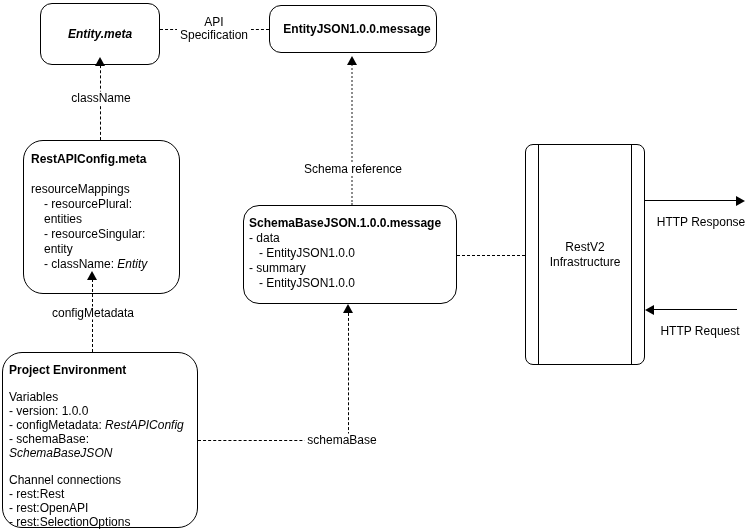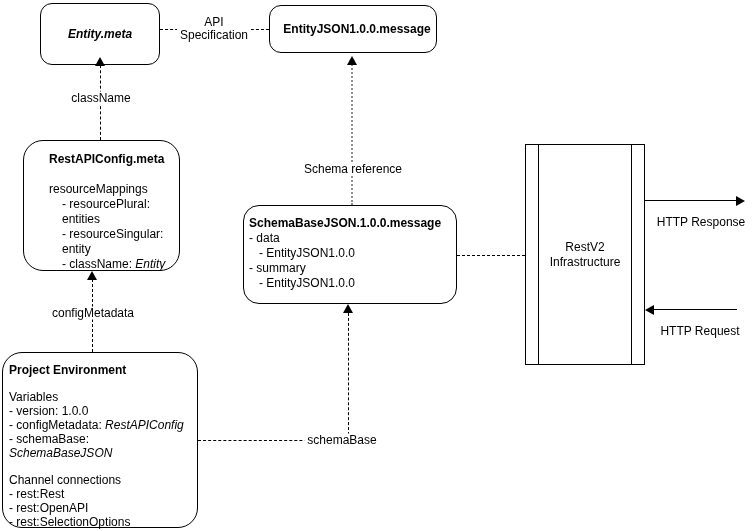--- a/index.html
+++ b/index.html
@@ -79,21 +79,21 @@
 <div id="canvas">
 
   <div class="node rounded center-label bold italic" style="left:40px; top:3px; width:120px; height:62px;">
     <span>Entity.meta</span>
   </div>
 
   <div class="node rounded center-label bold" style="left:269px; top:5px; width:168px; height:48px;padding-left:8px;">
     <span>EntityJSON1.0.0.message</span>
   </div>
 
-  <div class="node rounded-lg" style="left:23px; top:140px; width:157px; height:131px; padding:11px 6px 6px 25px;">
+  <div class="node rounded-lg" style="left:23px; top:140px; width:157px; height:154px; padding:11px 6px 6px 7px;">
     <div class="bold body-text">RestAPIConfig.meta</div>
     <div class="spacer"></div>
     <div class="body-text">resourceMappings</div>
     <div class="body-text ind1">- resourcePlural: entities</div>
     <div class="body-text ind1">- resourceSingular: entity</div>
     <div class="body-text ind1">
       <span>- className: </span><span class="italic">Entity</span>
     </div>
   </div>
 
@@ -116,21 +116,21 @@
     <div>
       <span>- schemaBase: </span><span class="italic">SchemaBaseJSON</span>
     </div>
     <div class="spacer-sm"></div>
     <div>Channel connections</div>
     <div>- rest:Rest</div>
     <div>- rest:OpenAPI</div>
     <div>- rest:SelectionOptions</div>
   </div>
 
-  <div class="node center-label" style="left:525px; top:144px; width:120px; height:221px; border-radius:0;">
+  <div class="node center-label" style="left:525px; top:144px; width:120px; height:221px; border-radius:8px;">
     <div class="inner-bar" style="left:12px;"></div>
     <div class="inner-bar" style="right:12px;"></div>
     <div style="line-height:15px;">
       <div>RestV2</div>
       <div>Infrastructure</div>
     </div>
   </div>
 
   <div class="edge-h" style="left:160px; top:29px; width:109px;"></div>
   <div class="edge-label" style="left:214px; top:29px;">

